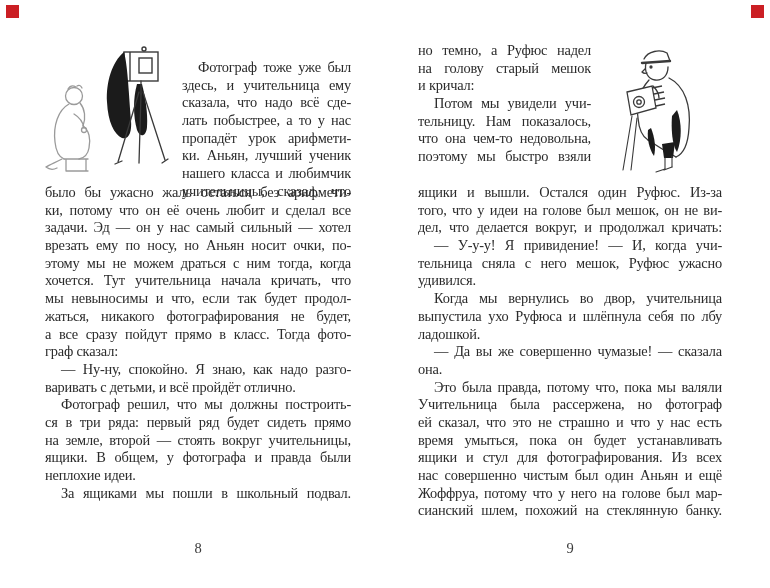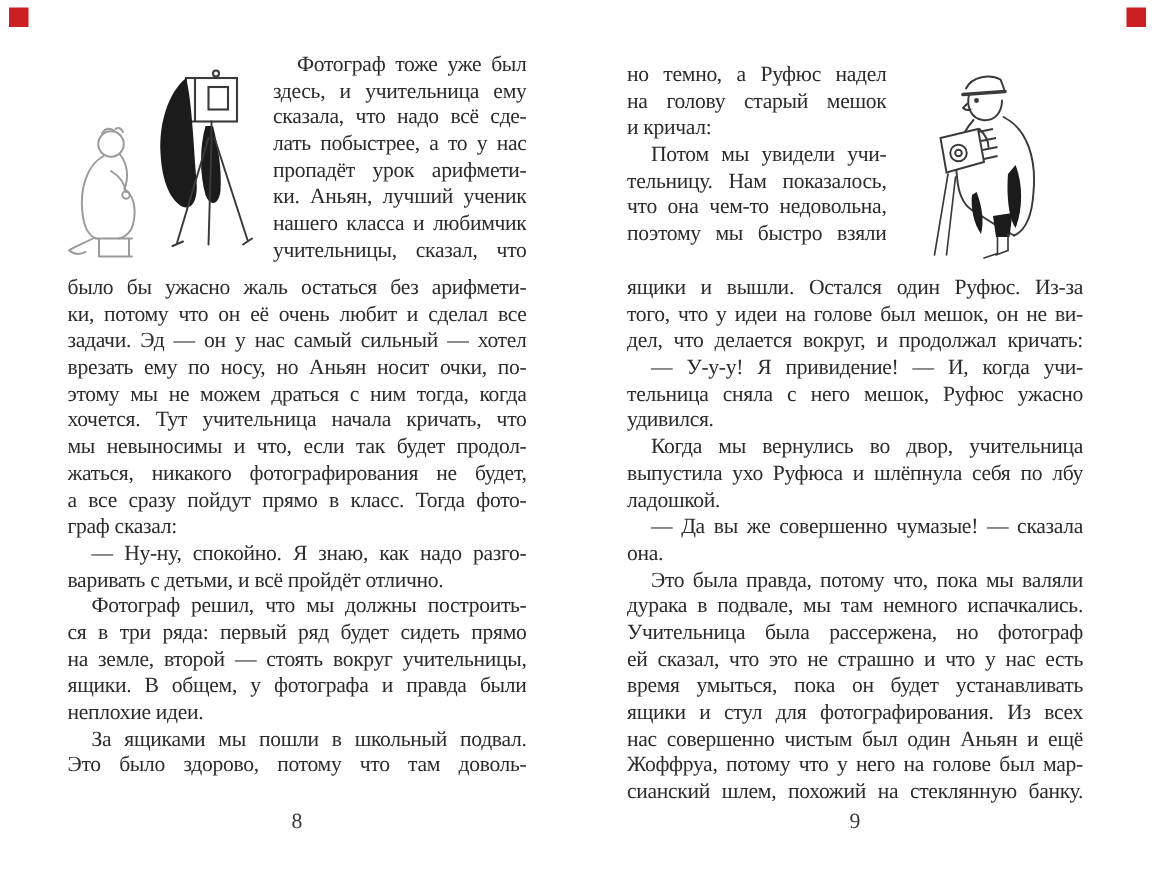--- a/index.html
+++ b/index.html
@@ -12,21 +12,21 @@
   .corner.l { left:6px; }
   .corner.r { left:751px; }
   .col { position:absolute; }
   .line {
     font-size:14.4px; line-height:17.7px; height:17.7px;
     letter-spacing:-0.2px; text-align:justify; text-align-last:justify;
     overflow:hidden; white-space:normal;
   }
   .line.e { text-align-last:left; }
   .line.i { text-indent:16px; }
-  .wrapped-left { left:182px; top:35px; width:169px; }
+  .wrapped-left { left:182px; top:59px; width:169px; }
   .full-left   { left:45px;  top:184px; width:306px; }
   .wrapped-right { left:418px; top:42px; width:173px; }
   .full-right    { left:418px; top:184px; width:304px; }
   .page-num { position:absolute; top:540px; text-align:center; font-size:14.5px; color:#3a3a3a; }
   .pn-left  { left:45px;  width:306px; }
   .pn-right { left:418px; width:304px; }
   .illus { position:absolute; }
   .illus-left  { left:44px;  top:42px; }
   .illus-right { left:622px; top:42px; }
 </style>
@@ -127,21 +127,20 @@
       <div class="line">а все сразу пойдут прямо в класс. Тогда фото-</div>
       <div class="line e">граф сказал:</div>
       <div class="line i">— Ну-ну, спокойно. Я знаю, как надо разго-</div>
       <div class="line e">варивать с детьми, и всё пройдёт отлично.</div>
       <div class="line i">Фотограф решил, что мы должны построить-</div>
       <div class="line">ся в три ряда: первый ряд будет сидеть прямо</div>
       <div class="line">на земле, второй — стоять вокруг учительницы,</div>
       <div class="line">ящики. В общем, у фотографа и правда были</div>
       <div class="line e">неплохие идеи.</div>
       <div class="line i">За ящиками мы пошли в школьный подвал.</div>
-      <div class="line">Это было здорово, потому что там доволь-</div>
     </div>
   <div class="page-num pn-left">8</div>
 
   <div class="col wrapped-right">
 
   <div class="line">но темно, а Руфюс надел</div>
       <div class="line">на голову старый мешок</div>
       <div class="line e">и кричал:</div>
       <div class="line i">Потом мы увидели учи-</div>
       <div class="line">тельницу. Нам показалось,</div>
@@ -155,21 +154,20 @@
       <div class="line">дел, что делается вокруг, и продолжал кричать:</div>
       <div class="line i">— У-у-у! Я привидение! — И, когда учи-</div>
       <div class="line">тельница сняла с него мешок, Руфюс ужасно</div>
       <div class="line e">удивился.</div>
       <div class="line i">Когда мы вернулись во двор, учительница</div>
       <div class="line">выпустила ухо Руфюса и шлёпнула себя по лбу</div>
       <div class="line e">ладошкой.</div>
       <div class="line i">— Да вы же совершенно чумазые! — сказала</div>
       <div class="line e">она.</div>
       <div class="line i">Это была правда, потому что, пока мы валяли</div>
-      <div class="line">дурака в подвале, мы там немного испачкались.</div>
       <div class="line">Учительница была рассержена, но фотограф</div>
       <div class="line">ей сказал, что это не страшно и что у нас есть</div>
       <div class="line">время умыться, пока он будет устанавливать</div>
       <div class="line">ящики и стул для фотографирования. Из всех</div>
       <div class="line">нас совершенно чистым был один Аньян и ещё</div>
       <div class="line">Жоффруа, потому что у него на голове был мар-</div>
       <div class="line">сианский шлем, похожий на стеклянную банку.</div>
     </div>
   <div class="page-num pn-right">9</div>
 

